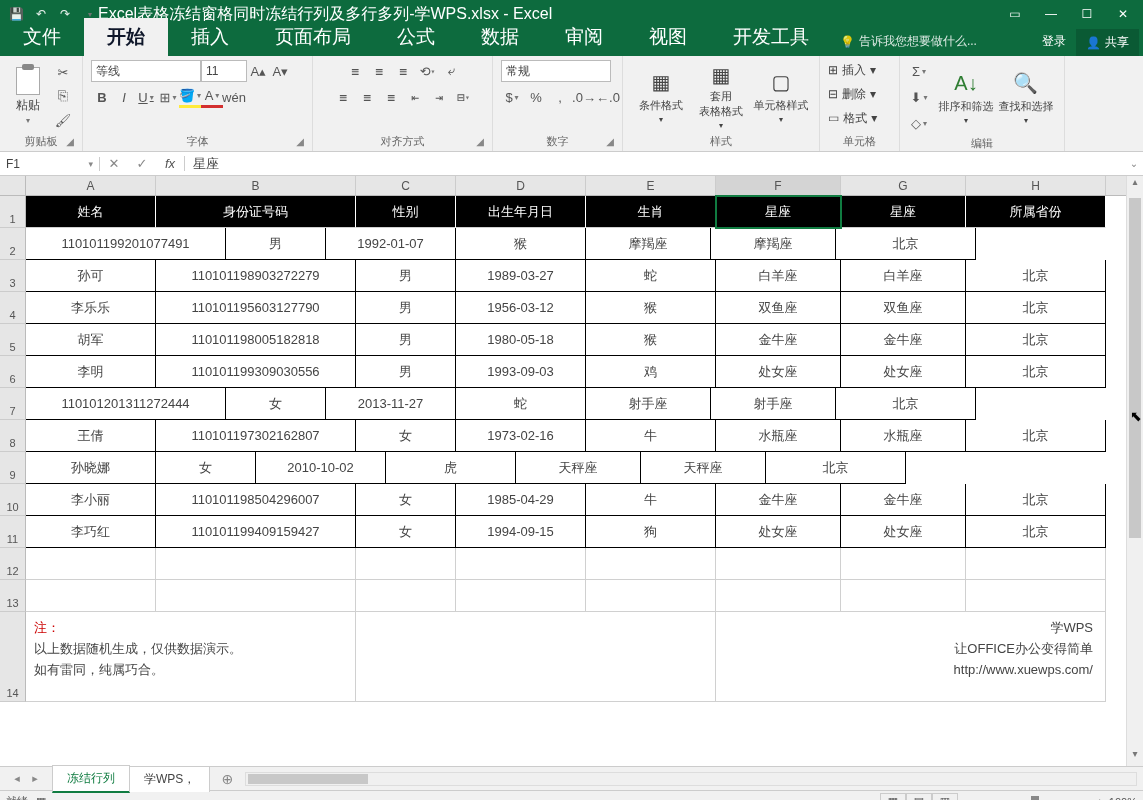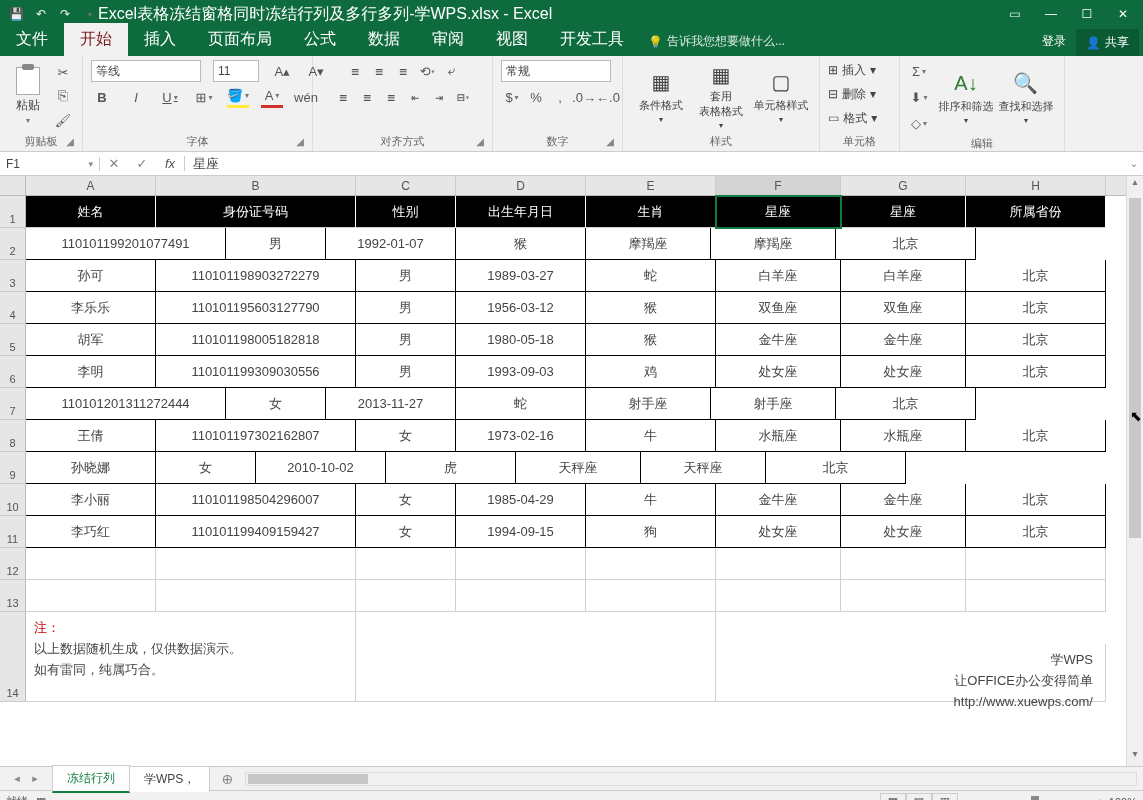--- a/index.html
+++ b/index.html
@@ -8,22 +8,22 @@
 
 .titlebar { height: 28px; background: #0d6b3e; display: flex; align-items: center; color: #fff; }
 .titlebar .left { display: flex; align-items: center; gap: 6px; padding-left: 8px; }
 .titlebar .left .tb-btn { width: 18px; height: 18px; display: flex; align-items: center; justify-content: center; opacity: .9; }
 .titlebar .title { flex: 1; text-align: left; font-size: 16px; }
 .titlebar .right { display: flex; align-items: center; gap: 8px; padding-right: 6px; }
 .titlebar .right .winbtn { width: 28px; height: 20px; display: flex; align-items: center; justify-content: center; }
 
 
 .tabs { height: 28px; background: #0d6b3e; display: flex; align-items: flex-end; color: #fff; }
-.tabs .tab { padding: 6px 16px; font-size: 16px; cursor: default; }
-.tabs .tab.active { background: #f1f1f1; color: #7f1d1d; font-weight: 400; }
+.tabs .tab { padding: 6px 23px; font-size: 19px; cursor: default; }
+.tabs .tab.active { background: #f1f1f1; color: #0f172a; font-weight: 700; }
 .tabs .tell { margin-left: 8px; display: flex; align-items: center; gap: 4px; opacity: .85; font-size: 12px; padding-bottom: 6px; }
 .tabs .spacer { flex: 1; }
 .tabs .rightitem { padding: 6px 10px; font-size: 12px; display: flex; align-items: center; gap: 4px; }
 .tabs .share { background: #0a5a34; margin-right: 4px; display: flex; align-items: center; gap: 4px; padding: 5px 10px; }
 
 
 .ribbon { height: 96px; background: #f1f1f1; border-bottom: 1px solid #ccc; display: flex; }
 .group { border-right: 1px solid #ddd; padding: 4px 8px 2px 8px; display: flex; flex-direction: column; }
 .group .body { flex: 1; display: flex; align-items: center; }
 .group .label { text-align: center; font-size: 11px; color: #666; padding-top: 2px; position: relative; }
@@ -37,21 +37,21 @@
 
 .g-clip .body { gap: 4px; }
 .paste-big { width: 40px; height: 60px; display: flex; flex-direction: column; align-items: center; justify-content: center; gap: 2px; }
 .paste-big .ic { width: 24px; height: 28px; background: #fff; border: 1px solid #aaa; position: relative; }
 .paste-big .ic::before { content: ""; position: absolute; top: -4px; left: 5px; width: 12px; height: 6px; background: #888; border-radius: 2px; }
 
 
 .combo { height: 22px; border: 1px solid #bbb; background: #fff; display: flex; align-items: center; padding: 0 4px; font-size: 12px; }
 .combo.wide { width: 110px; }
 .combo.num { width: 46px; }
-.fontbtns .row { gap: 12px; }
+.fontbtns .row { gap: 0; }
 .bold { font-weight: bold; }
 .ital { font-style: italic; }
 .ul { text-decoration: underline; }
 .colorbar { border-bottom: 3px solid; }
 
 
 .alignset .small { font-family: monospace; letter-spacing: -2px; }
 
 
 .g-num .combo { width: 110px; }
@@ -453,21 +453,21 @@
           <div class="cell cF"></div>
           <div class="cell cG"></div>
           <div class="cell cH"></div>
         </div>
         <div class="trow h14">
           <div class="rh">14</div>
           <div class="cell note" style="width: 330px;">
             <div><span class="red">注：</span><br>以上数据随机生成，仅供数据演示。<br>如有雷同，纯属巧合。</div>
           </div>
           <div class="cell" style="width: 360px;"></div>
-          <div class="cell note rightnote" style="width: 390px; margin-top: 32px;">学WPS<br>让OFFICE办公变得简单<br>http://www.xuewps.com/</div>
+          <div class="cell note rightnote" style="width: 390px;">学WPS<br>让OFFICE办公变得简单<br>http://www.xuewps.com/</div>
         </div>
       </div>
   </div>
   <div class="vscroll">
     <div class="arr" style="top:0">▴</div>
     <div class="thumb"></div>
     <div class="arr" style="bottom:0">▾</div>
   </div>
 </div>
 

